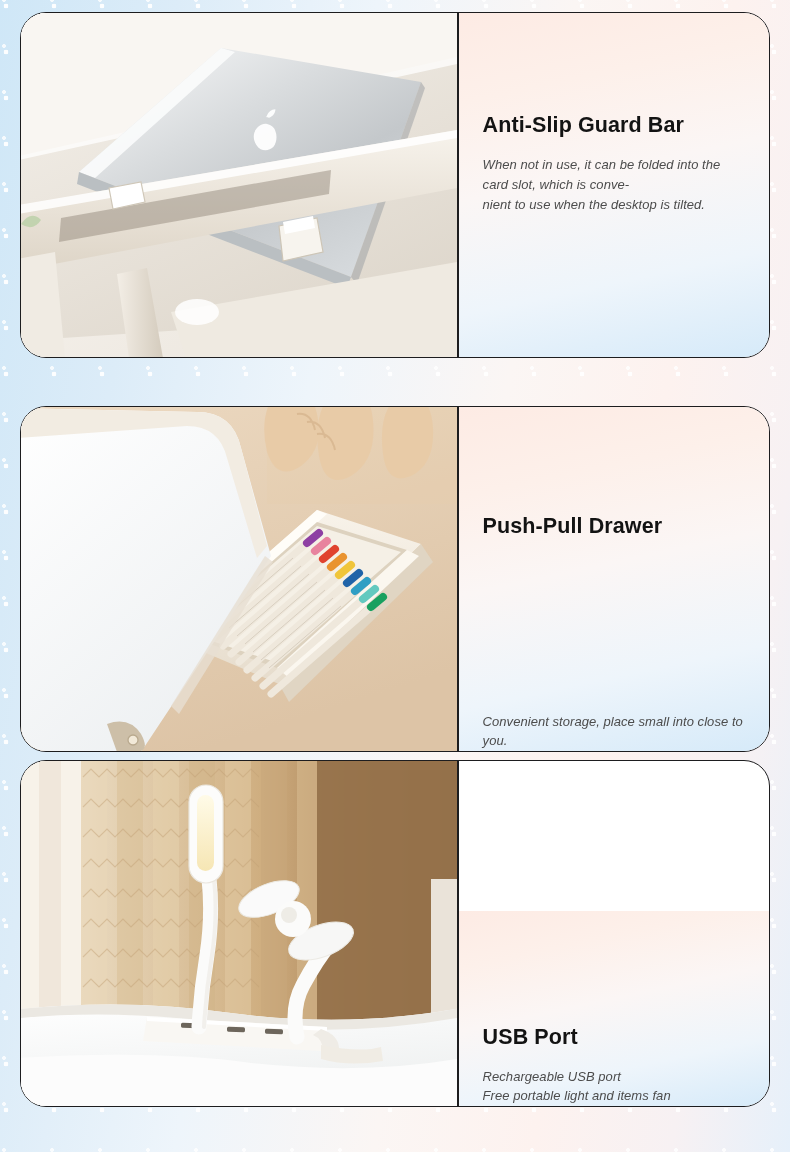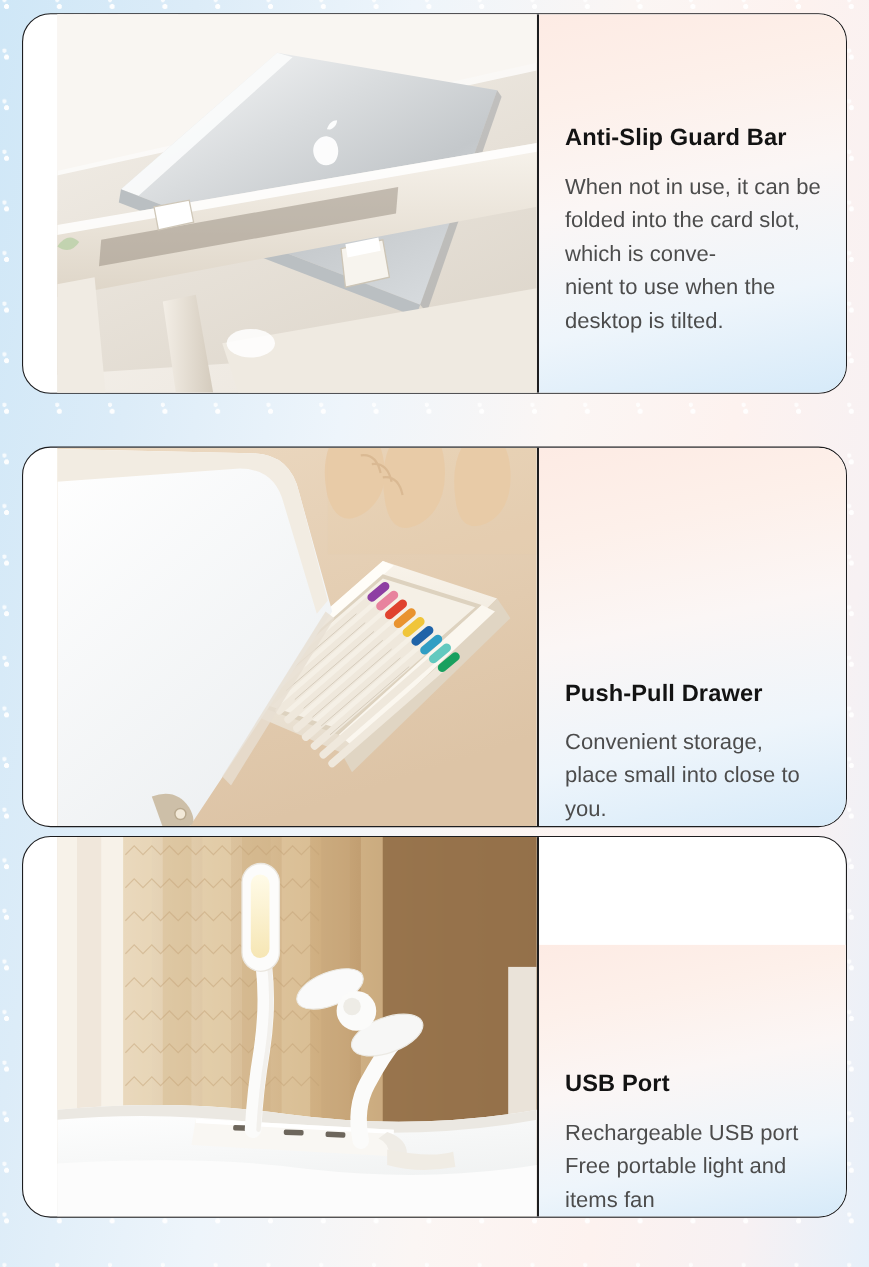--- a/index.html
+++ b/index.html
@@ -39,21 +39,20 @@
   
   .card {
     position:absolute;
     left:20px;
     width:750px;
     border:1.6px solid #1d1d1f;
     border-radius:26px;
     overflow:hidden;
     display:flex;
     background:#ffffff;
-    padding-left:31px;
   }
   #card-0 { top:12px;  height:346px; }
   #card-1 { top:406px; height:346px; }
   #card-2 { top:760px; height:347px;align-items:flex-end; }
 
   
   .card-media {
     position:relative;
     flex:0 0 436px;
     overflow:hidden;
@@ -77,38 +76,39 @@
     flex-direction:column;
     justify-content:center;
     background:linear-gradient(168deg,
         #fdebe4 0%,
         #fdf0ea 22%,
         #fbf6f5 46%,
         #eef5fb 74%,
         #d6eaf9 100%);
   }
   #card-0 .card-text { justify-content:flex-start; padding-top:100px; }
-  #card-1 .card-text { justify-content:flex-end; padding-top:107px; }
+  #card-1 .card-text { justify-content:space-between; padding-top:107px; }
   #card-2 .card-text { justify-content:flex-start; padding-top:114px; }
 
   .feature-title {
     font-size:21.5px;
     font-weight:bold;
     color:#131313;
     letter-spacing:.1px;
     margin-bottom:17px;
     white-space:nowrap;
   }
   .feature-desc {
-    font-size:20px;
+    font-size:13px;
     line-height:1.52;
     color:#4c4c4c;
     letter-spacing:.05px;
     max-width:268px;
     white-space:pre-line;
+    font-style:italic;
   }
 </style>
 </head>
 <body>
 
 <div id="page">
 
   <div class="card" id="card-0">
 
     <div class="card-media">

